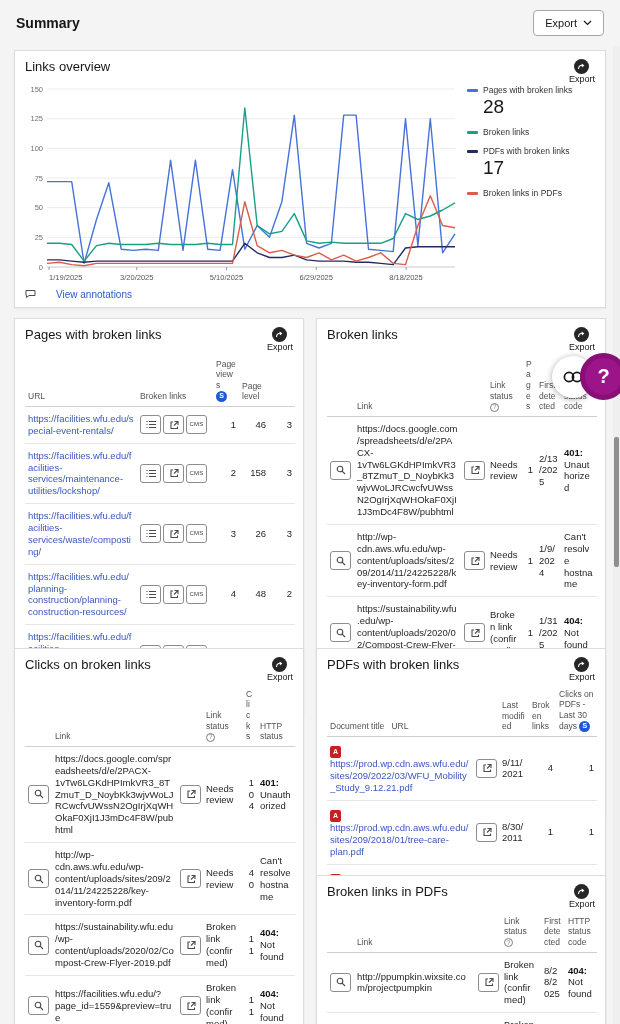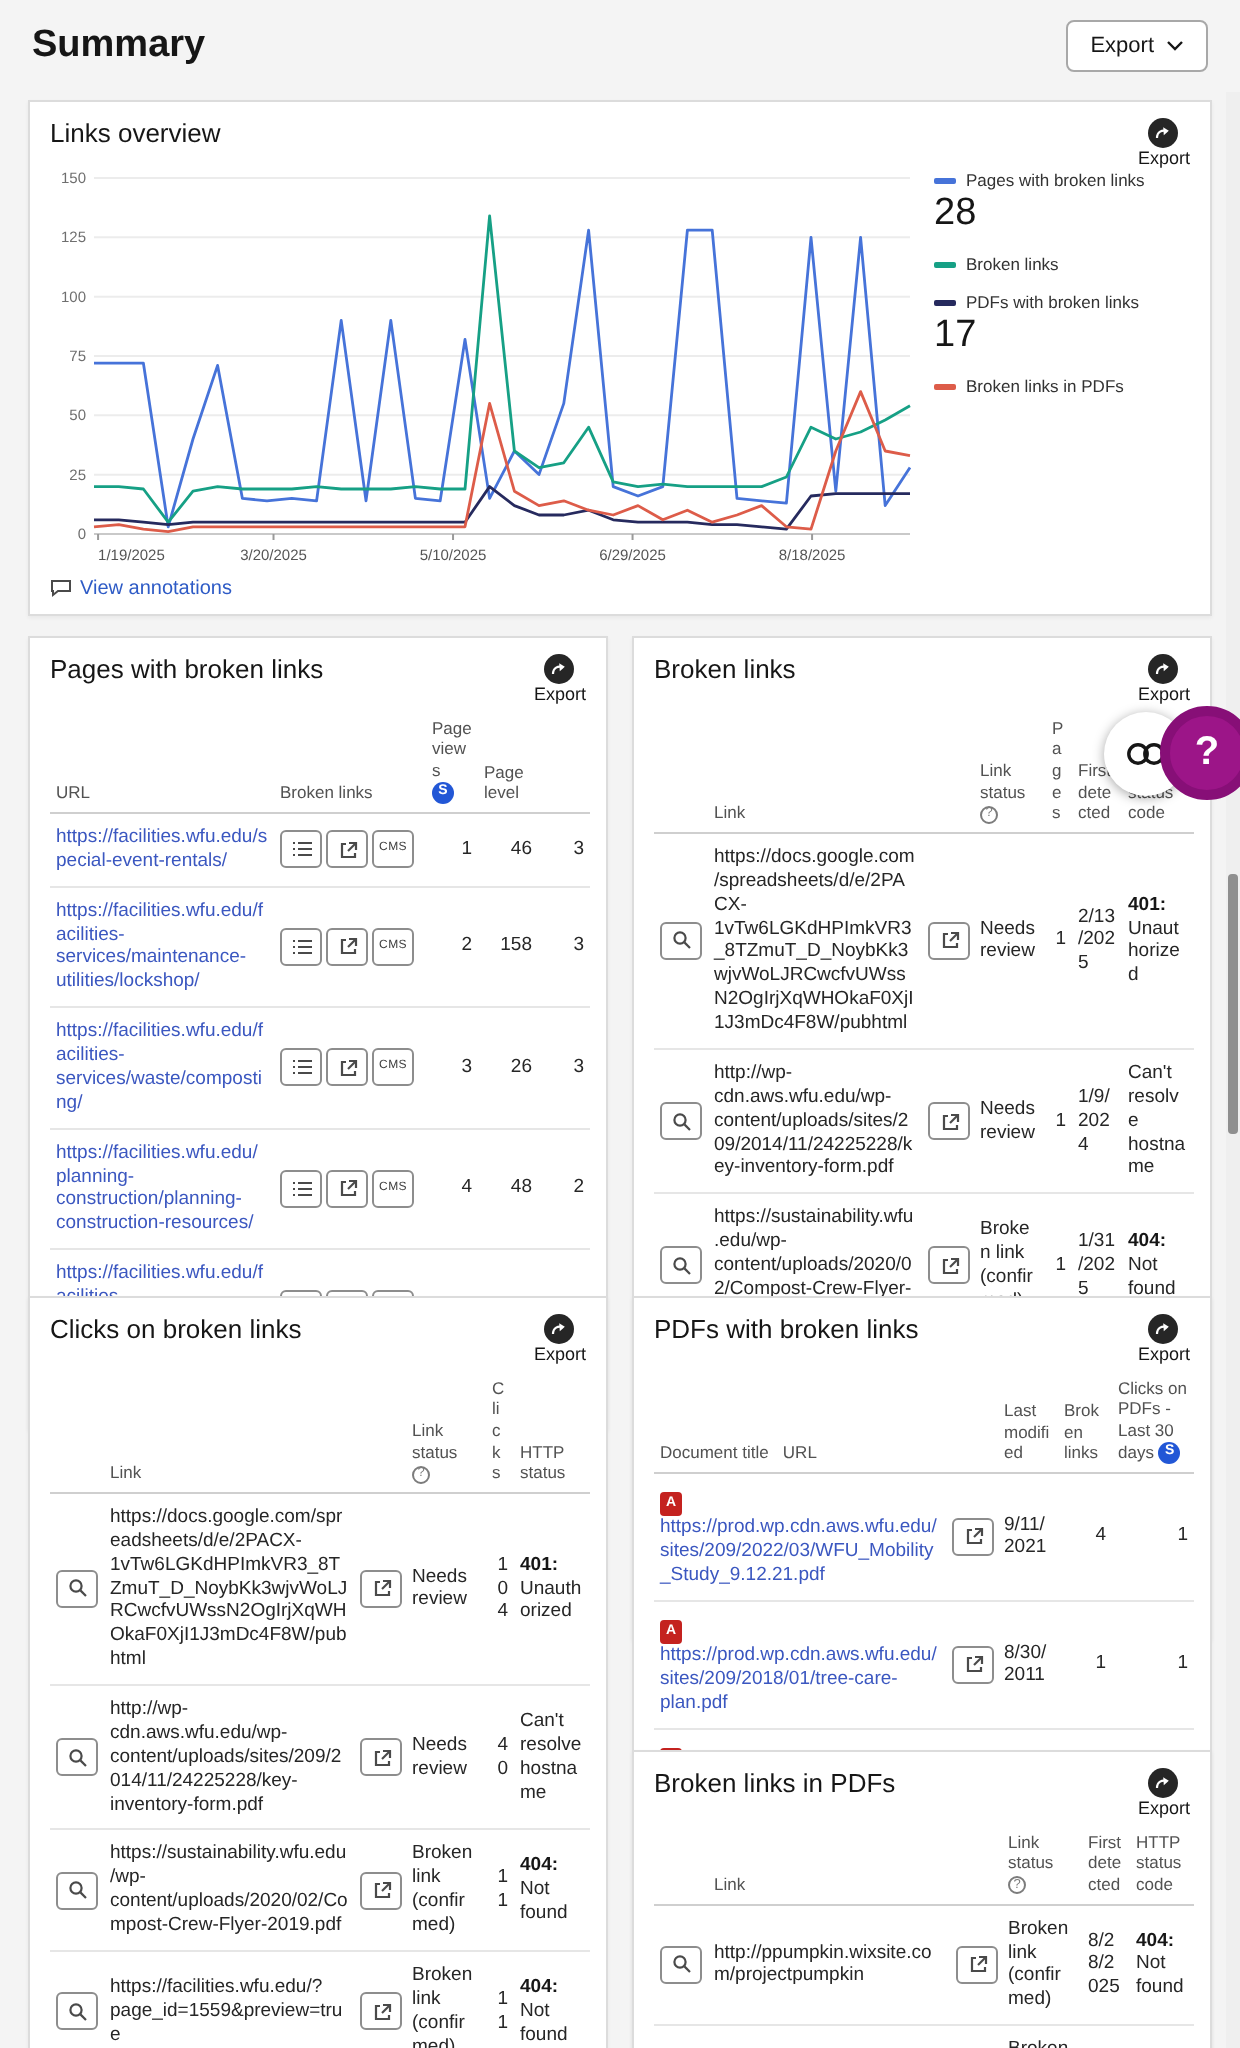--- a/index.html
+++ b/index.html
@@ -1,36 +1,36 @@
 <!DOCTYPE html>
 <html><head>
 <meta charset="utf-8">
 <style>
   *{box-sizing:border-box;margin:0;padding:0}
   html,body{width:620px;height:1024px}
   body{position:relative;background:#f4f4f4;font-family:"Liberation Sans",sans-serif;overflow:hidden;color:#161616}
   
   .topbar{position:absolute;top:0;left:0;right:0;height:46px;display:flex;align-items:center;justify-content:space-between;padding:0 16px}
-  .page-title{font-size:19px;font-weight:bold}
+  .page-title{font-size:14px;font-weight:bold}
   .export-btn{display:flex;align-items:center;gap:6px;background:#fff;border:1px solid #a8a8a8;border-radius:4px;font-size:11px;padding:6px 11px;cursor:pointer;color:#161616}
   
   .panel{position:absolute;background:#fff;border:1px solid #dcdcdc;box-shadow:0 1px 2px rgba(0,0,0,.05)}
   .panel-head{display:flex;justify-content:space-between;align-items:flex-start;padding:8px 10px 2px}
   .panel-title{font-weight:normal;font-size:13px}
   .export{display:flex;flex-direction:column;align-items:center;font-size:9px;color:#161616;cursor:pointer;line-height:1.2}
   .export-circle{width:15px;height:15px;border-radius:50%;background:#262626;display:flex;align-items:center;justify-content:center}
   
   #chart-wrap{position:absolute;left:6px;top:30px}
   #legend{position:absolute;left:452px;top:34px;width:134px}
   .leg-item{margin-bottom:9px}
   .leg-top{display:flex;align-items:center;gap:5px}
   .leg-dash{width:11px;height:3px;border-radius:1px;flex:none}
   .leg-label{font-size:8.5px;color:#333}
-  .leg-value{font-size:19px;color:#161616;margin-top:1px}
-  .annotations{position:absolute;left:10px;bottom:7px;display:flex;align-items:flex-start;gap:4px;font-size:10px;color:#2e5bc6;cursor:pointer}
+  .leg-value{font-size:19px;color:#161616;margin-left:16px;margin-top:1px}
+  .annotations{position:absolute;left:10px;bottom:7px;display:flex;align-items:flex-start;gap:20px;font-size:10px;color:#2e5bc6;cursor:pointer}
   
   .tbl{width:100%;border-collapse:collapse;table-layout:fixed}
   .tbl th{font-size:8.5px;font-weight:normal;color:#525252;text-align:left;vertical-align:bottom;padding:4px 3px;border-bottom:1px solid #cfcfcf;line-height:1.25;overflow-wrap:anywhere}
   .tbl td{font-size:9.5px;color:#262626;padding:6px 3px;border-bottom:1px solid #e6e6e6;vertical-align:middle;overflow-wrap:anywhere;line-height:1.25}
   .tbl-pad{padding:0 10px 2px}
   .num{text-align:right}
   a.lnk{color:#3b57c0;text-decoration:none;cursor:pointer}
   .plain-link{color:#262626}
   .http{text-align:left;line-height:1.2}
   .http b{color:#161616}

